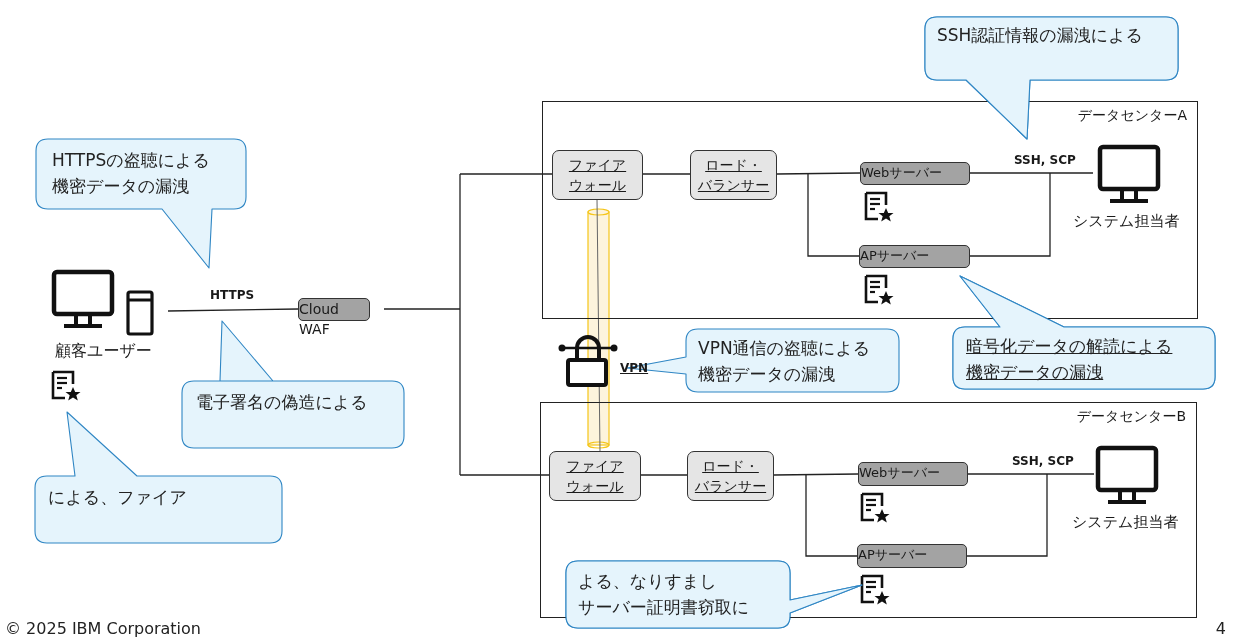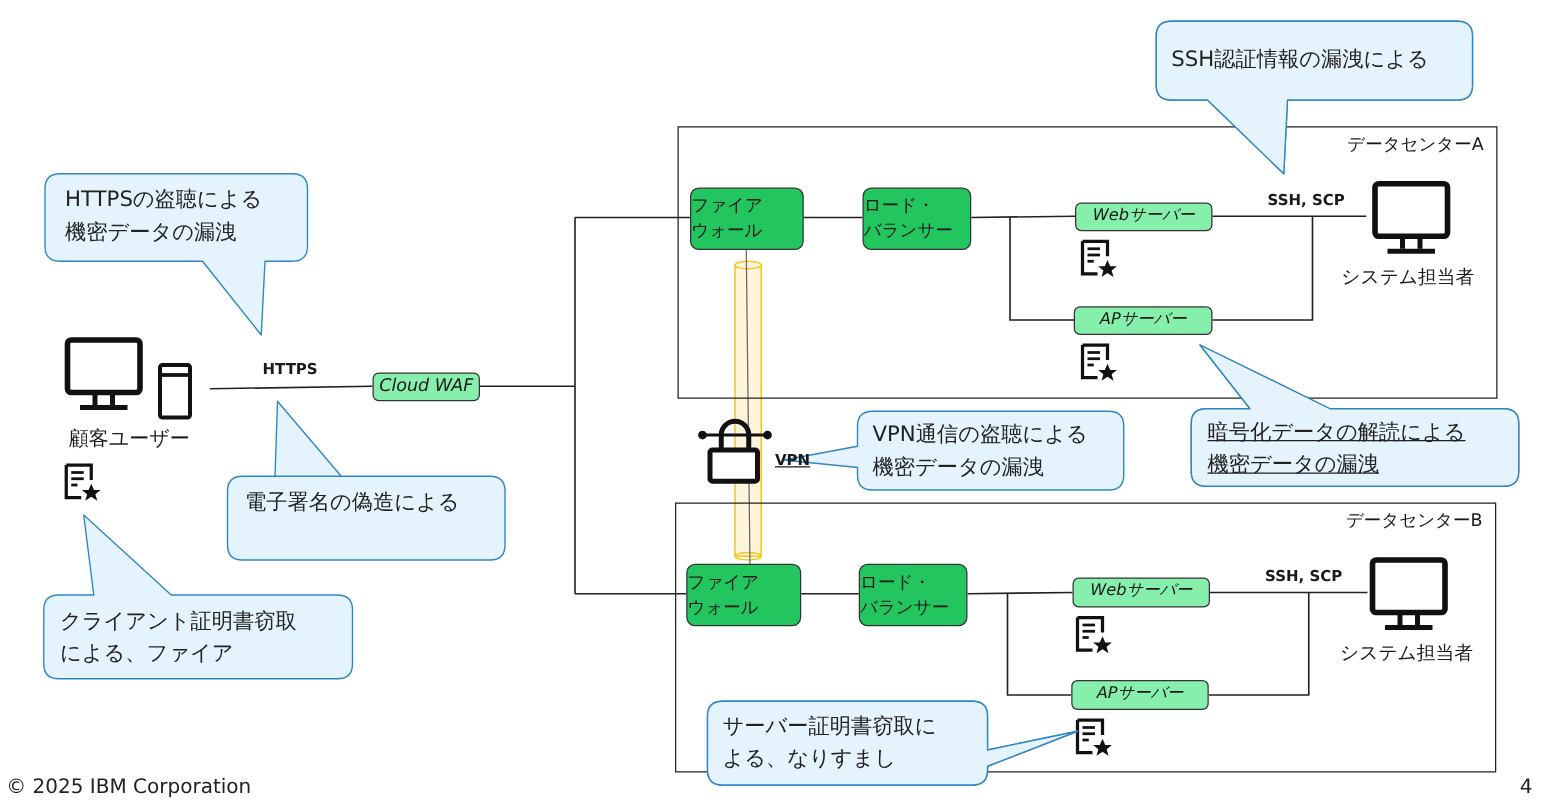--- a/index.html
+++ b/index.html
@@ -1,20 +1,20 @@
 <!DOCTYPE html>
 <html><head>
 <meta charset="utf-8">
 <style>
   html,body{margin:0;padding:0;background:#ffffff;}
   body{width:1233px;height:642px;position:relative;overflow:hidden;font-family:"DejaVu Sans","Liberation Sans",sans-serif;color:#1a1a1a;}
   svg#diagram{position:absolute;left:0;top:0;}
   .abs{position:absolute;}
-  .node{position:absolute;border:1px solid #333;border-radius:7px;background:#22c55e;font-size:14px;line-height:20px;text-align:left;box-sizing:border-box;display:flex;flex-direction:column;justify-content:center;}
-  .pill{position:absolute;border:1px solid #333;border-radius:5px;background:#86efac;font-size:13px;text-align:center;box-sizing:border-box;line-height:20px;font-style:italic;}
+  .node{position:absolute;border:1px solid #333;border-radius:7px;background:#e5e5e5;font-size:14px;line-height:20px;text-align:center;box-sizing:border-box;display:flex;flex-direction:column;justify-content:center;text-decoration:underline;}
+  .pill{position:absolute;border:1px solid #333;border-radius:5px;background:#a3a3a3;font-size:13px;box-sizing:border-box;line-height:20px;}
   .dc-frame{position:absolute;border:1.3px solid #222;box-sizing:border-box;background:transparent;}
   .dc-label{position:absolute;font-size:14px;}
   .callout-text{position:absolute;font-size:17px;line-height:26px;color:#222;white-space:nowrap;}
   .proto{position:absolute;font-size:12px;font-weight:bold;font-family:"DejaVu Sans","Liberation Sans",sans-serif;}
   .label{position:absolute;font-size:15px;white-space:nowrap;}
   .footer{position:absolute;font-size:16px;color:#222;}
 </style>
 </head>
 <body>
 
@@ -123,21 +123,21 @@
   <path d="M965 327 H1000 L960 276 L1064 327 H1203 Q1215 327 1215 339 V377 Q1215 389 1203 389 H965 Q953 389 953 377 V339 Q953 327 965 327 Z" fill="#e5f4fc" stroke="#2f86c4" stroke-width="1.1" stroke-linejoin="round"></path>
 </svg>
 
 <div class="label" style="left:55px;top:341px;font-size:16px;">顧客ユーザー</div>
 
 <div class="proto" style="left:210px;top:288px;">HTTPS</div>
 <div class="proto" style="left:620px;top:361px;text-decoration:underline;">VPN</div>
 <div class="proto" style="left:1014px;top:153px;">SSH, SCP</div>
 <div class="proto" style="left:1012px;top:454px;">SSH, SCP</div>
 
-<div class="pill" style="left:298px;top:298px;width:86px;height:23px;font-size:14px;">Cloud WAF</div>
+<div class="pill" style="left:298px;top:298px;width:72px;height:23px;font-size:14px;">Cloud WAF</div>
 
 <div class="node" style="left:552px;top:150px;width:91px;height:50px;">
   <span>ファイア</span>
   <span>ウォール</span>
 </div>
 <div class="node" style="left:690px;top:150px;width:87px;height:50px;">
   <span>ロード・</span>
   <span>バランサー</span>
 </div>
 <div class="pill" style="left:860px;top:162px;width:110px;height:23px;">Webサーバー</div>
@@ -157,33 +157,32 @@
 <div class="label" style="left:1072px;top:513px;font-size:15px;">システム担当者</div>
 
 <div class="callout-text" style="left:52px;top:147px;">
   <div>HTTPSの盗聴による</div>
   <div>機密データの漏洩</div>
 </div>
 <div class="callout-text" style="left:196px;top:389px;text-align:right;">
   <div>電子署名の偽造による</div>
 </div>
 <div class="callout-text" style="left:48px;top:484px;">
-  <div>クライアント証明書窃取</div>
   <div>による、ファイア</div>
 </div>
-<div class="callout-text" style="left:937px;top:22px;margin-top:13px;">
+<div class="callout-text" style="left:937px;top:22px;">
   <div>SSH認証情報の漏洩による</div>
 </div>
 <div class="callout-text" style="left:966px;top:333px;text-decoration:underline;">
   <div>暗号化データの解読による</div>
   <div>機密データの漏洩</div>
 </div>
 <div class="callout-text" style="left:698px;top:335px;">
   <div>VPN通信の盗聴による</div>
   <div>機密データの漏洩</div>
 </div>
 <div class="callout-text" style="left:578px;top:568px;">
+  <div>よる、なりすまし</div>
   <div>サーバー証明書窃取に</div>
-  <div>よる、なりすまし</div>
 </div>
 
 <div class="footer" style="left:5px;top:619px;">© 2025 IBM Corporation</div>
 <div class="footer" style="right:7px;top:619px;">4</div>
 
 </body></html>

